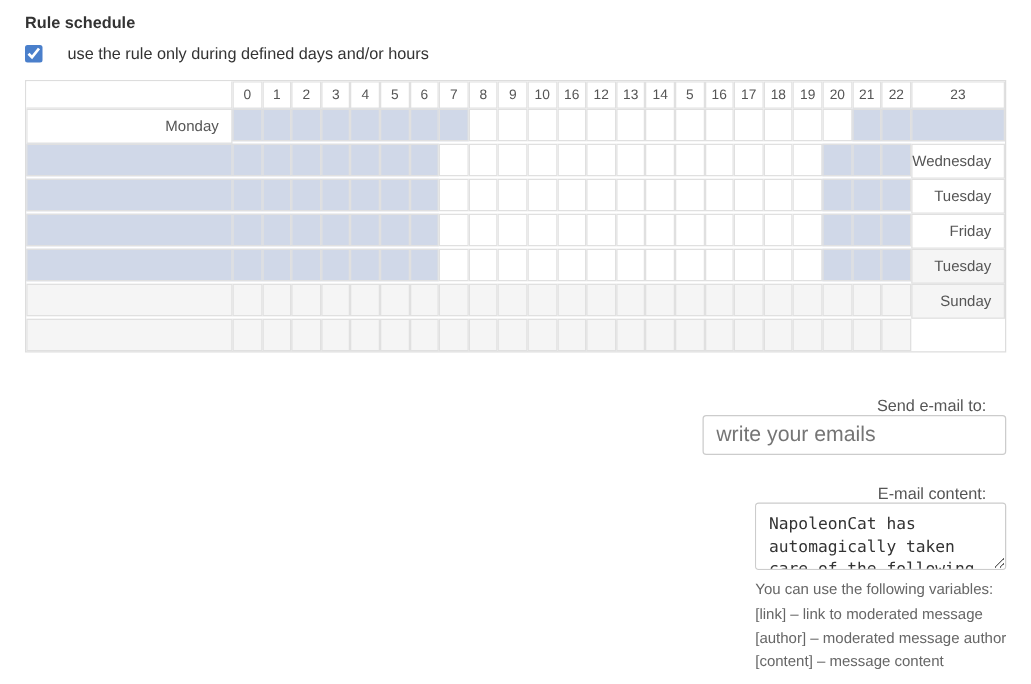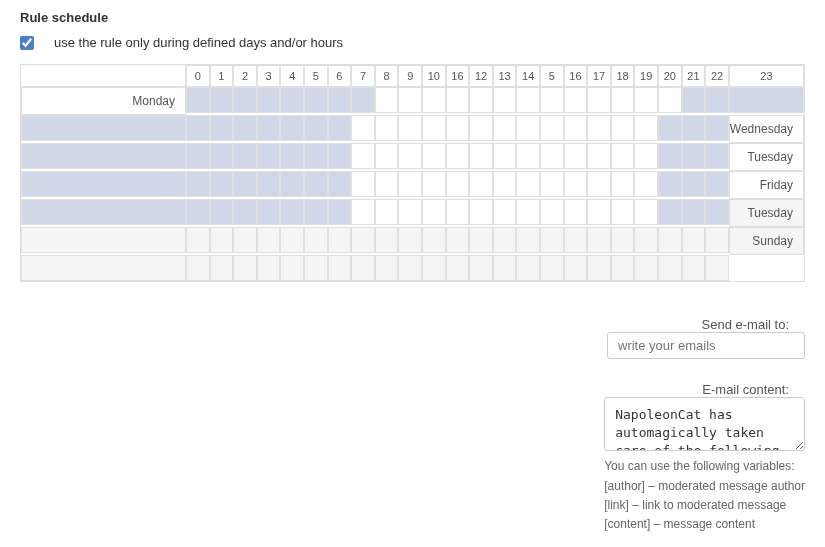--- a/index.html
+++ b/index.html
@@ -127,21 +127,21 @@
       padding-right: 16px;
       flex-shrink: 0;
     }
 
     .form-input {
       flex: 1;
       height: 32px;
       border: 1px solid #ccc;
       border-radius: 3px;
       padding: 5px 10px;
-      font-size: 13px;
+      font-size: 17px;
       color: #000000;
       outline: none;
     }
 
     .form-textarea {
       flex: 1;
       height: 80px;
       border: 1px solid #ccc;
       border-radius: 3px;
       padding: 8px 10px;
@@ -389,20 +389,20 @@
       <div class="form-label">Send e-mail to:</div>
       <input type="text" class="form-input" placeholder="write your emails" style="">
     </div>
 
     <div class="form-row">
       <div class="form-label">E-mail content:</div>
       <div class="textarea-wrapper">
         <textarea class="form-textarea" id="email-content" style="">NapoleonCat has automagically taken care of the following conversation according to your orders - [link].</textarea>
         <div class="form-hint">
           <div>You can use the following variables:</div>
+          <div>[link] – link to moderated message</div>
           <div>[author] – moderated message author</div>
-          <div>[link] – link to moderated message</div>
           <div>[content] – message content</div>
         </div>
       </div>
     </div>
   </div>
 </div>
 
 </body></html>

